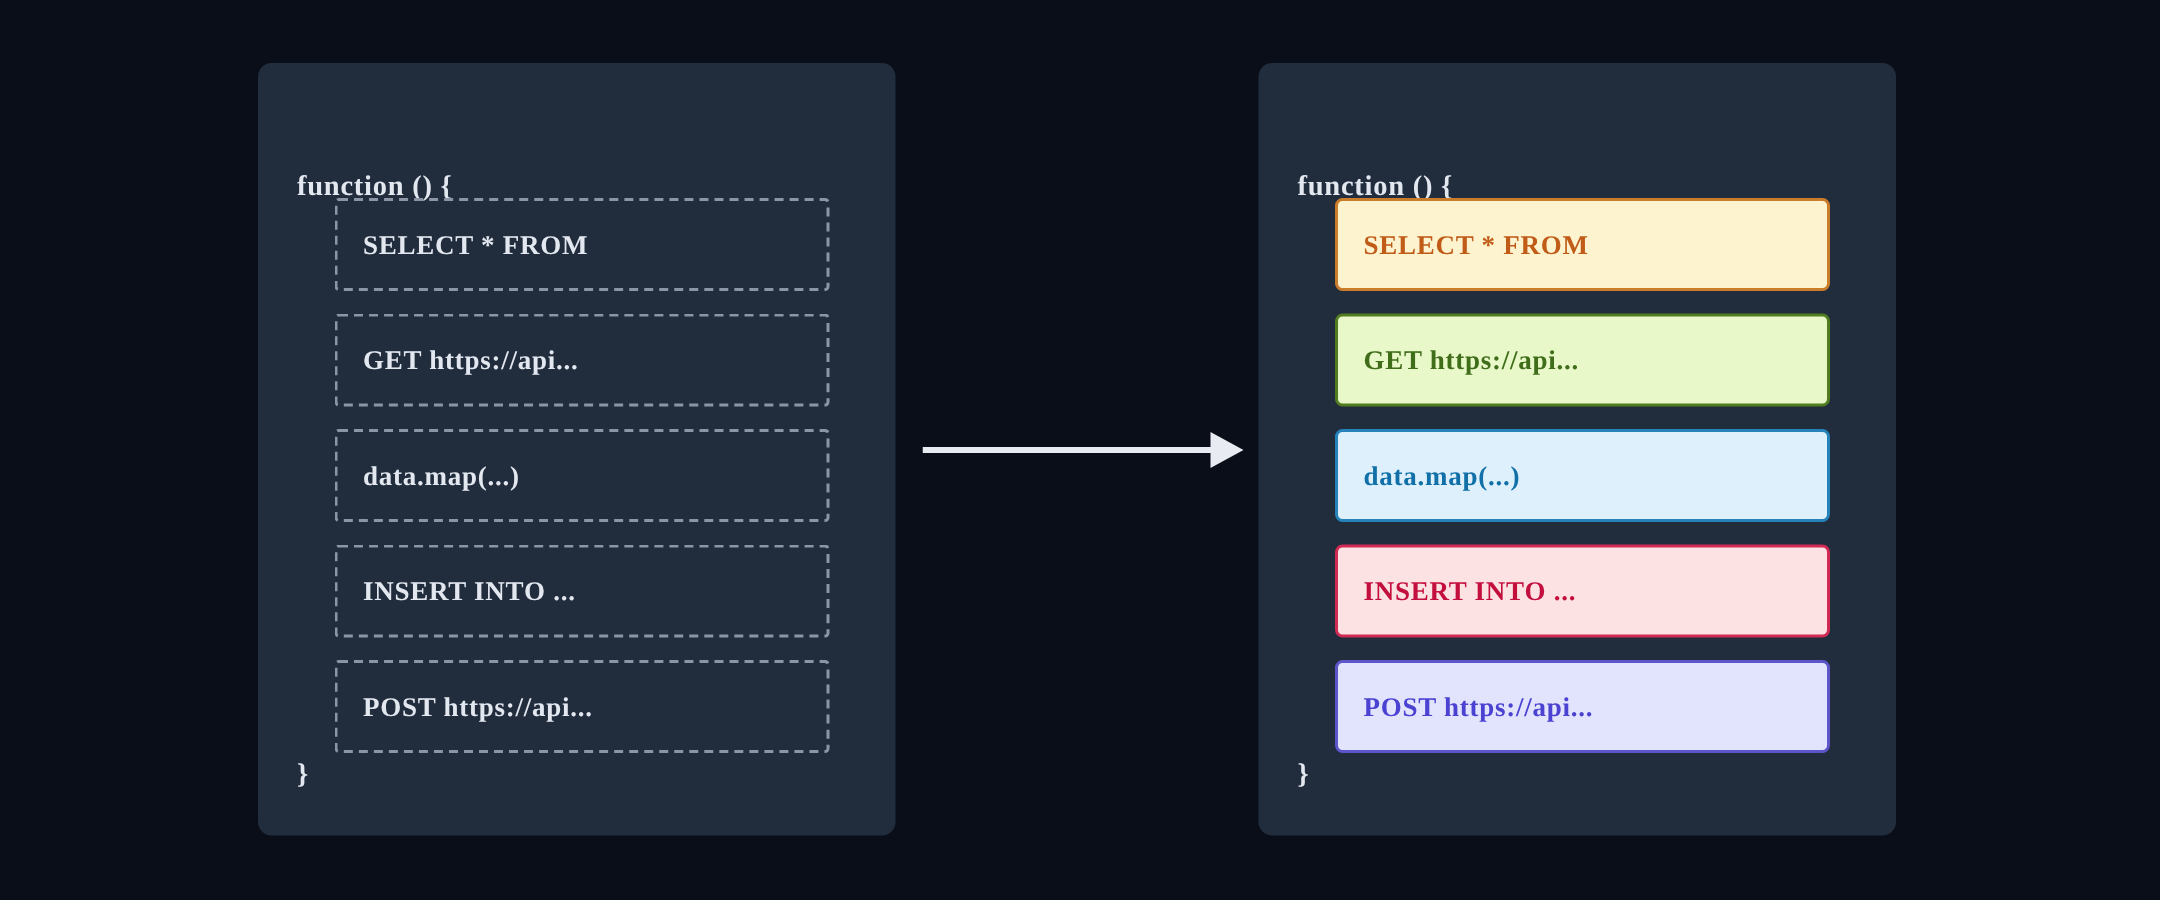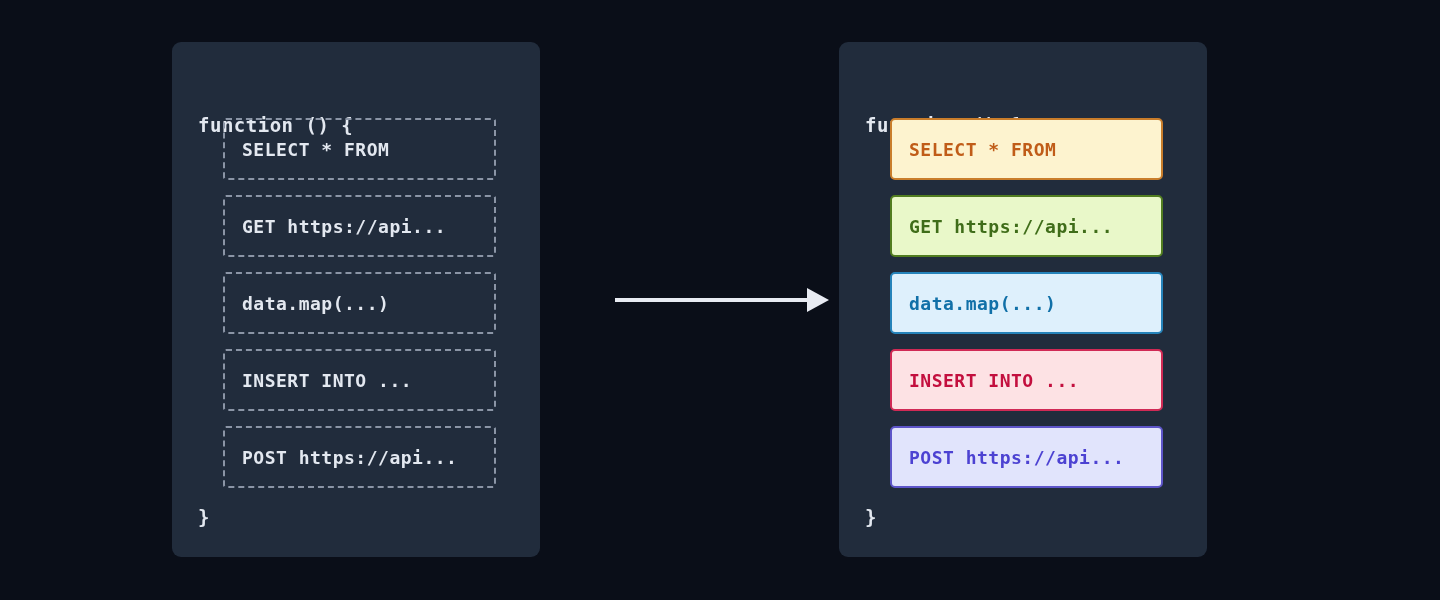--- a/index.html
+++ b/index.html
@@ -11,40 +11,41 @@
   }
   .canvas {
     position: relative;
     width: 1440px;
     height: 600px;
     background: #0a0e18;
   }
   .panel {
     position: absolute;
     top: 42px;
-    width: 368px;
+    width: 425px;
     height: 515px;
     background: #212c3c;
     border-radius: 9px;
+    font-family: Liberation Serif, serif;
   }
   .panel.left  { left: 172px; }
   .panel.right { left: 839px; }
   .panel-header {
     position: absolute;
     left: 26px;
     top: 72px;
     font-size: 19px;
     font-weight: bold;
     letter-spacing: 0.5px;
     color: #e3e8f0;
     white-space: pre;
   }
   .blocks {
     position: absolute;
-    top: 76px;
+    top: 90px;
     left: 51px;
     right: 44px;
     display: flex;
     flex-direction: column;
     gap: 15px;
   }
   .code-block {
     height: 62px;
     display: flex;
     align-items: center;

